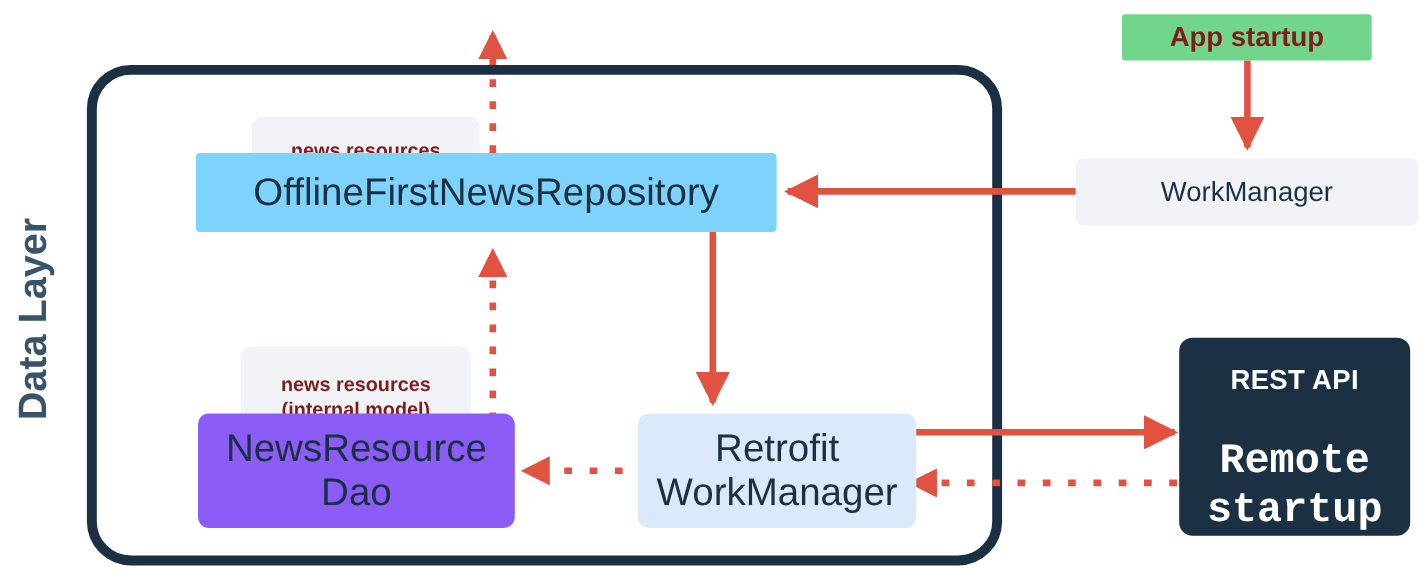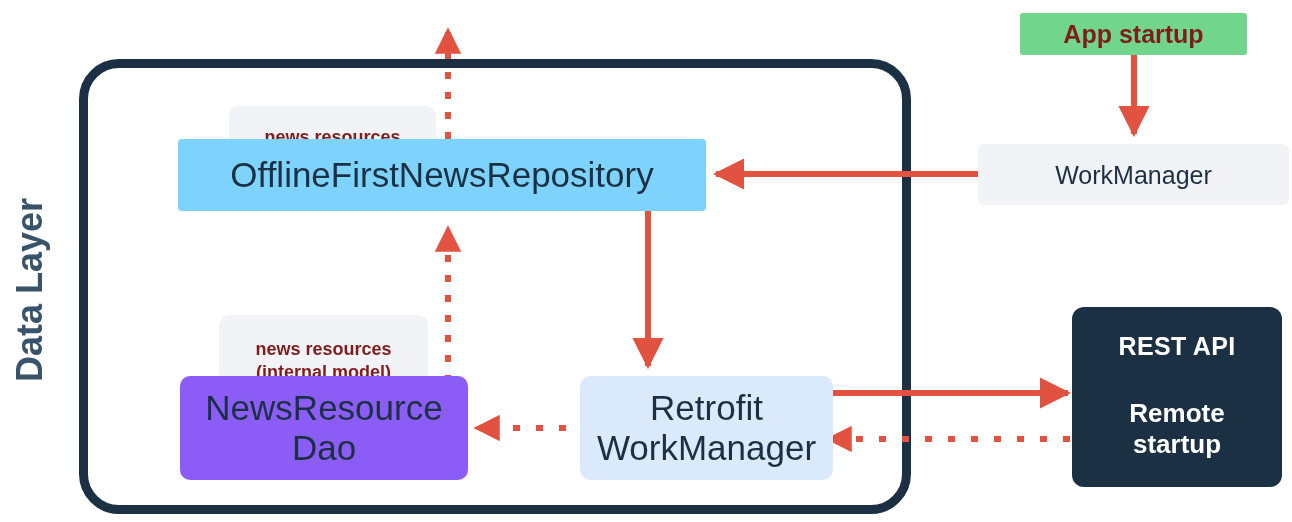--- a/index.html
+++ b/index.html
@@ -151,24 +151,25 @@
     z-index: 3;
     justify-content: flex-start;
     padding-top: 25px;
   }
   #node-remote .rest-api {
     font-size: 25px;
     font-weight: 700;
     letter-spacing: 0.3px;
   }
   #node-remote .remote-server {
-    font-size: 26px;
+    font-size: 38px;
     font-weight: 700;
     margin-top: 38px;
     line-height: 1.18;
+    font-family: Liberation Mono, monospace;
   }
 
   
   .edge-badge {
     position: absolute;
     box-sizing: border-box;
     background: #F2F3F7;
     border-radius: 10px;
     color: #7f1d1d;
     font-size: 18px;

